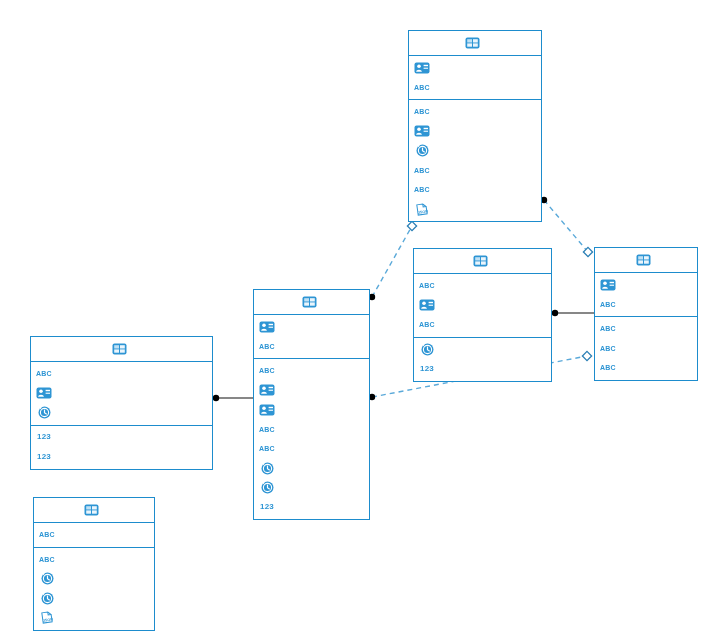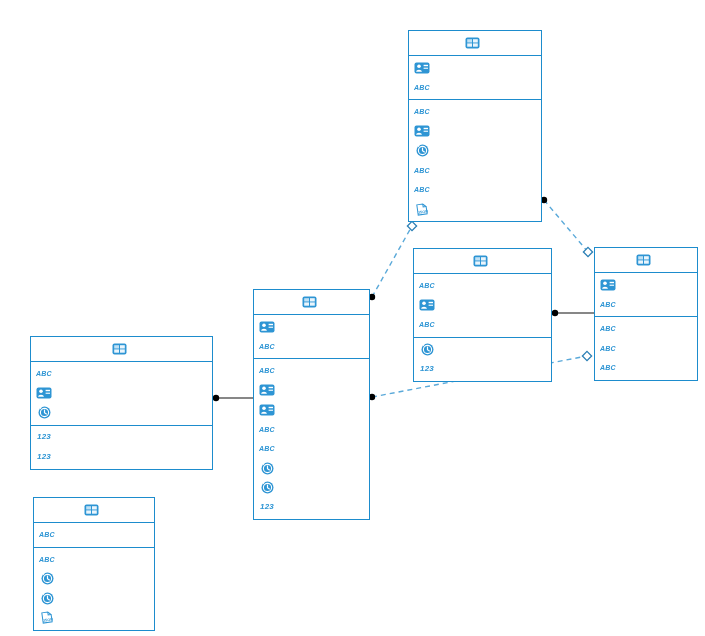--- a/index.html
+++ b/index.html
@@ -18,21 +18,21 @@
     font-size:13px;color:#000;white-space:nowrap;
   }
   .erd-section{padding:2px 0;}
   .erd-section.pk{border-bottom:1.5px solid #1d8ccd;}
   .erd-row{
     display:flex;align-items:center;height:19.5px;padding:0 4px;
     font-size:13px;color:#000;gap:3px;white-space:nowrap;
   }
   .erd-row.pk{font-weight:700;}
   .icon-cell{width:18px;display:flex;align-items:center;justify-content:center;flex-shrink:0;}
-  .txt-icon{font-weight:700;color:#2e95d4;font-size:7px;letter-spacing:.2px;line-height:1;font-style:italic;}
+  .txt-icon{font-weight:700;color:#2e95d4;font-size:7px;letter-spacing:.2px;line-height:1;}
   .txt-icon.num{font-size:8px;font-weight:600;}
   .erd-label{overflow:hidden;}
 </style>
 </head>
 <body>
 
 <div id="canvas">
   <svg id="connections" width="705" height="636">
       <g>
         <line x1="372" y1="297" x2="412" y2="226" stroke="#5aa9d9" stroke-width="1.4" stroke-dasharray="5 4"></line>

